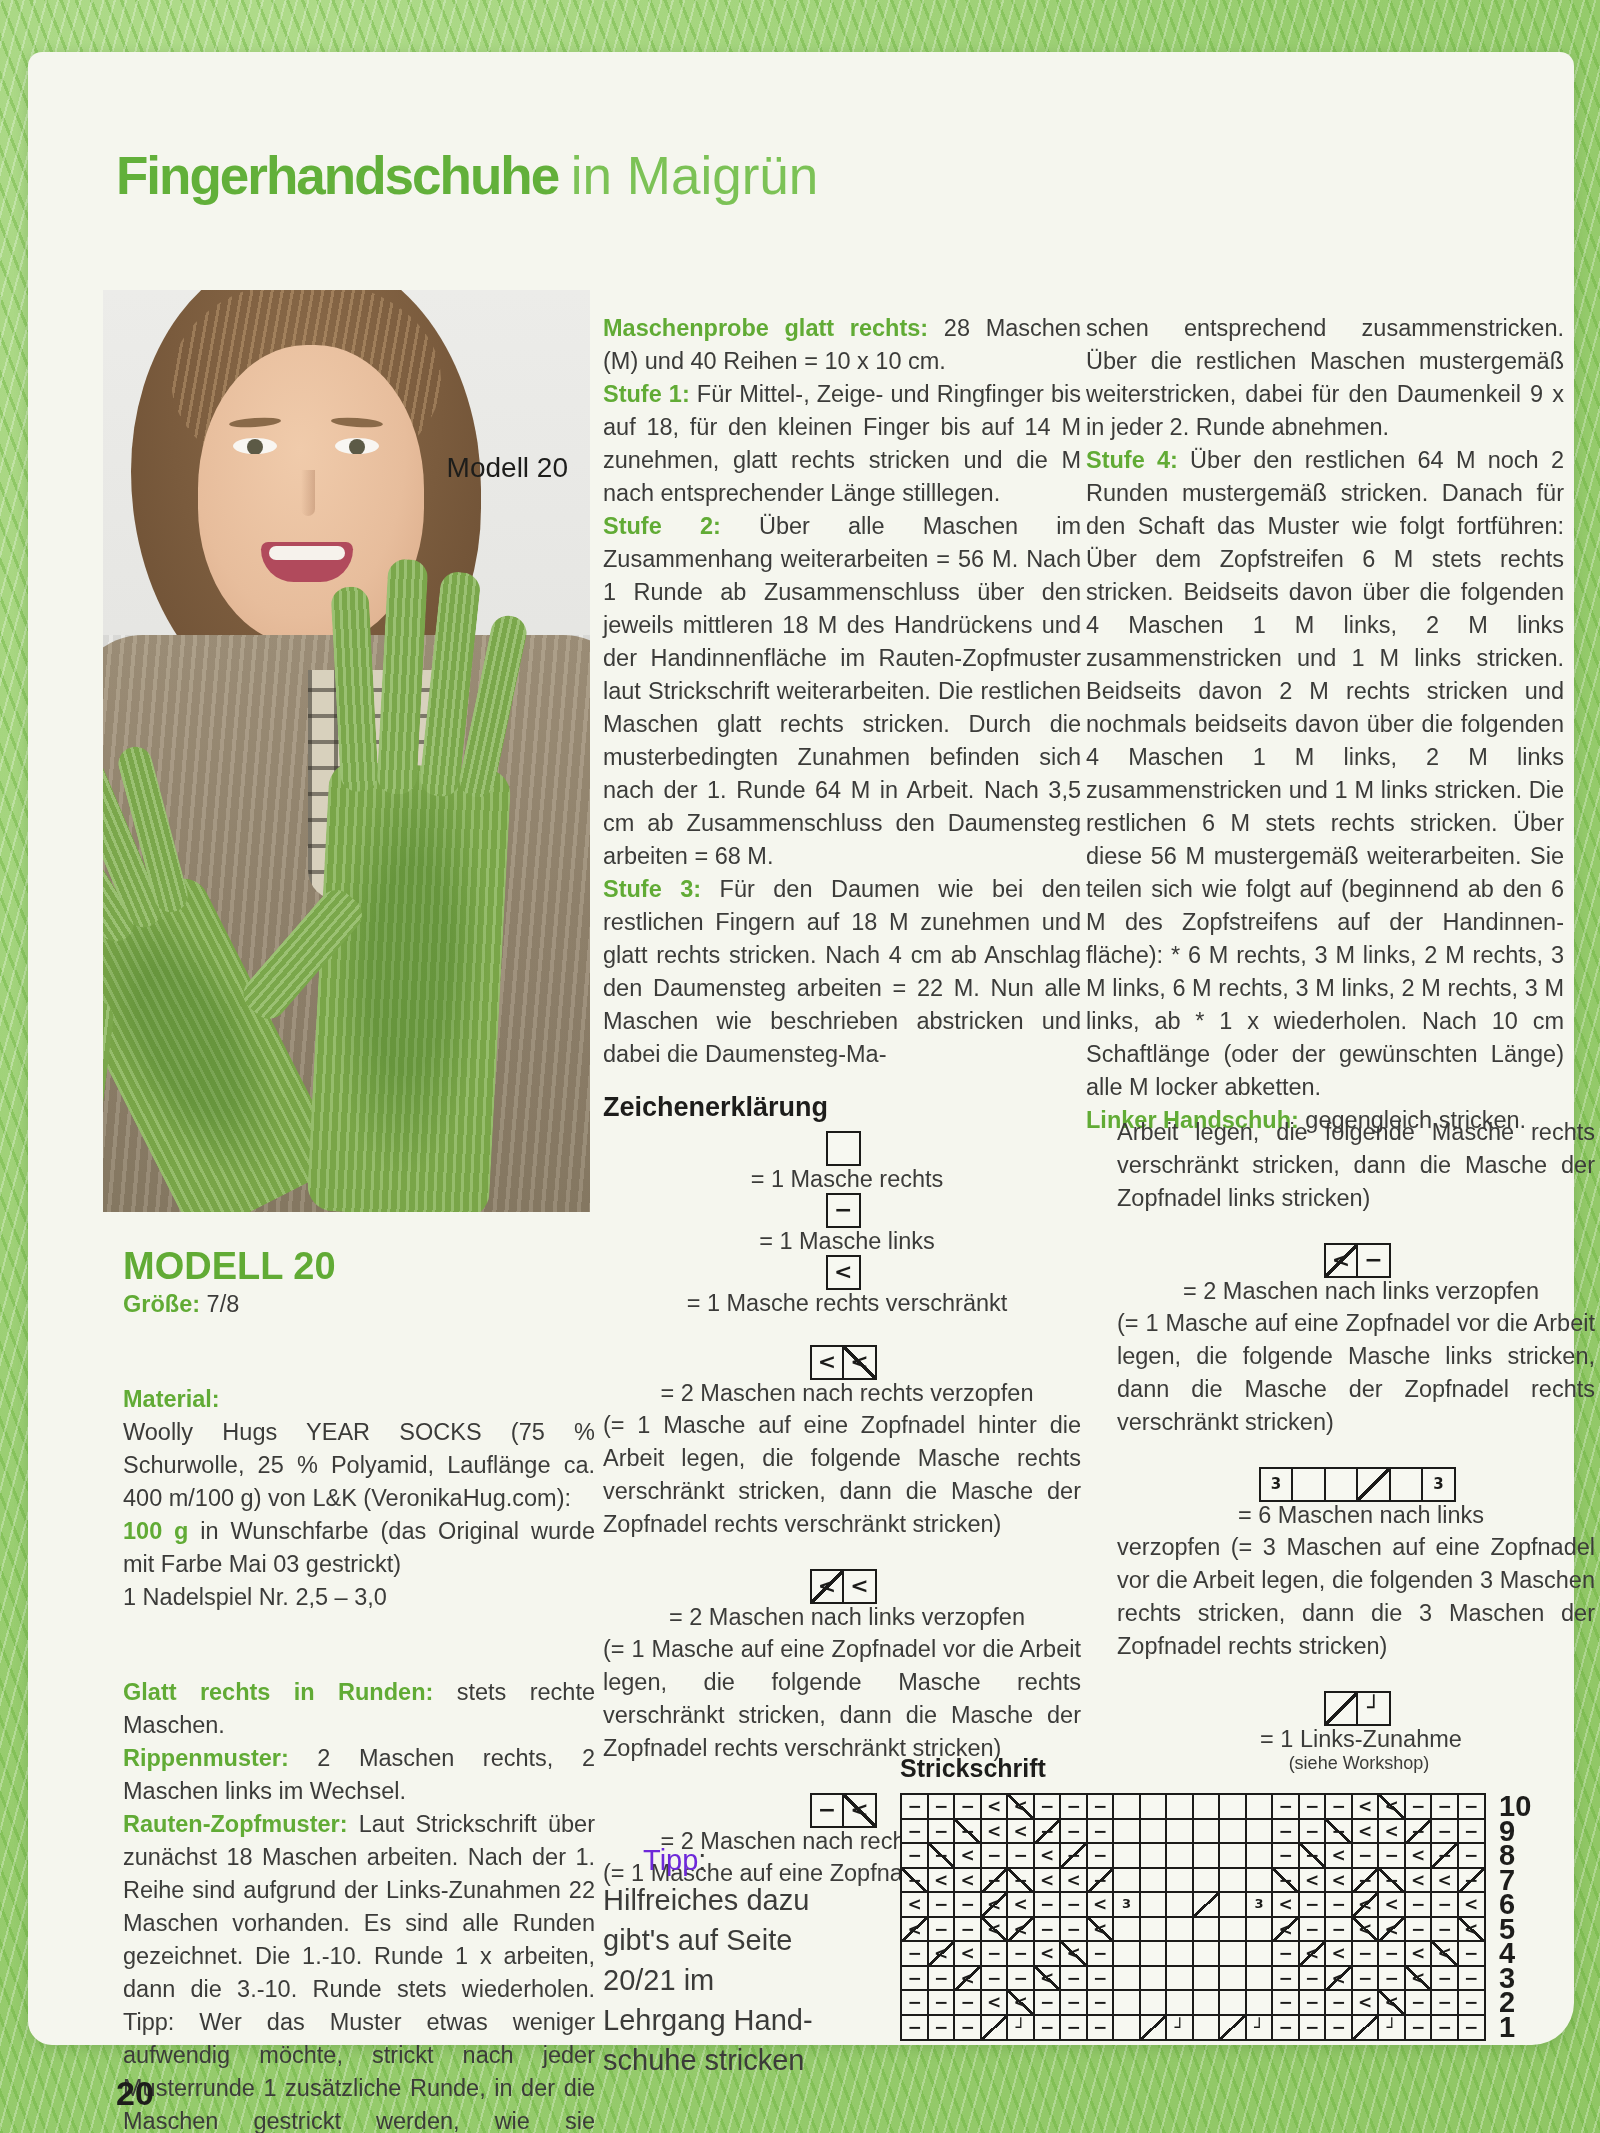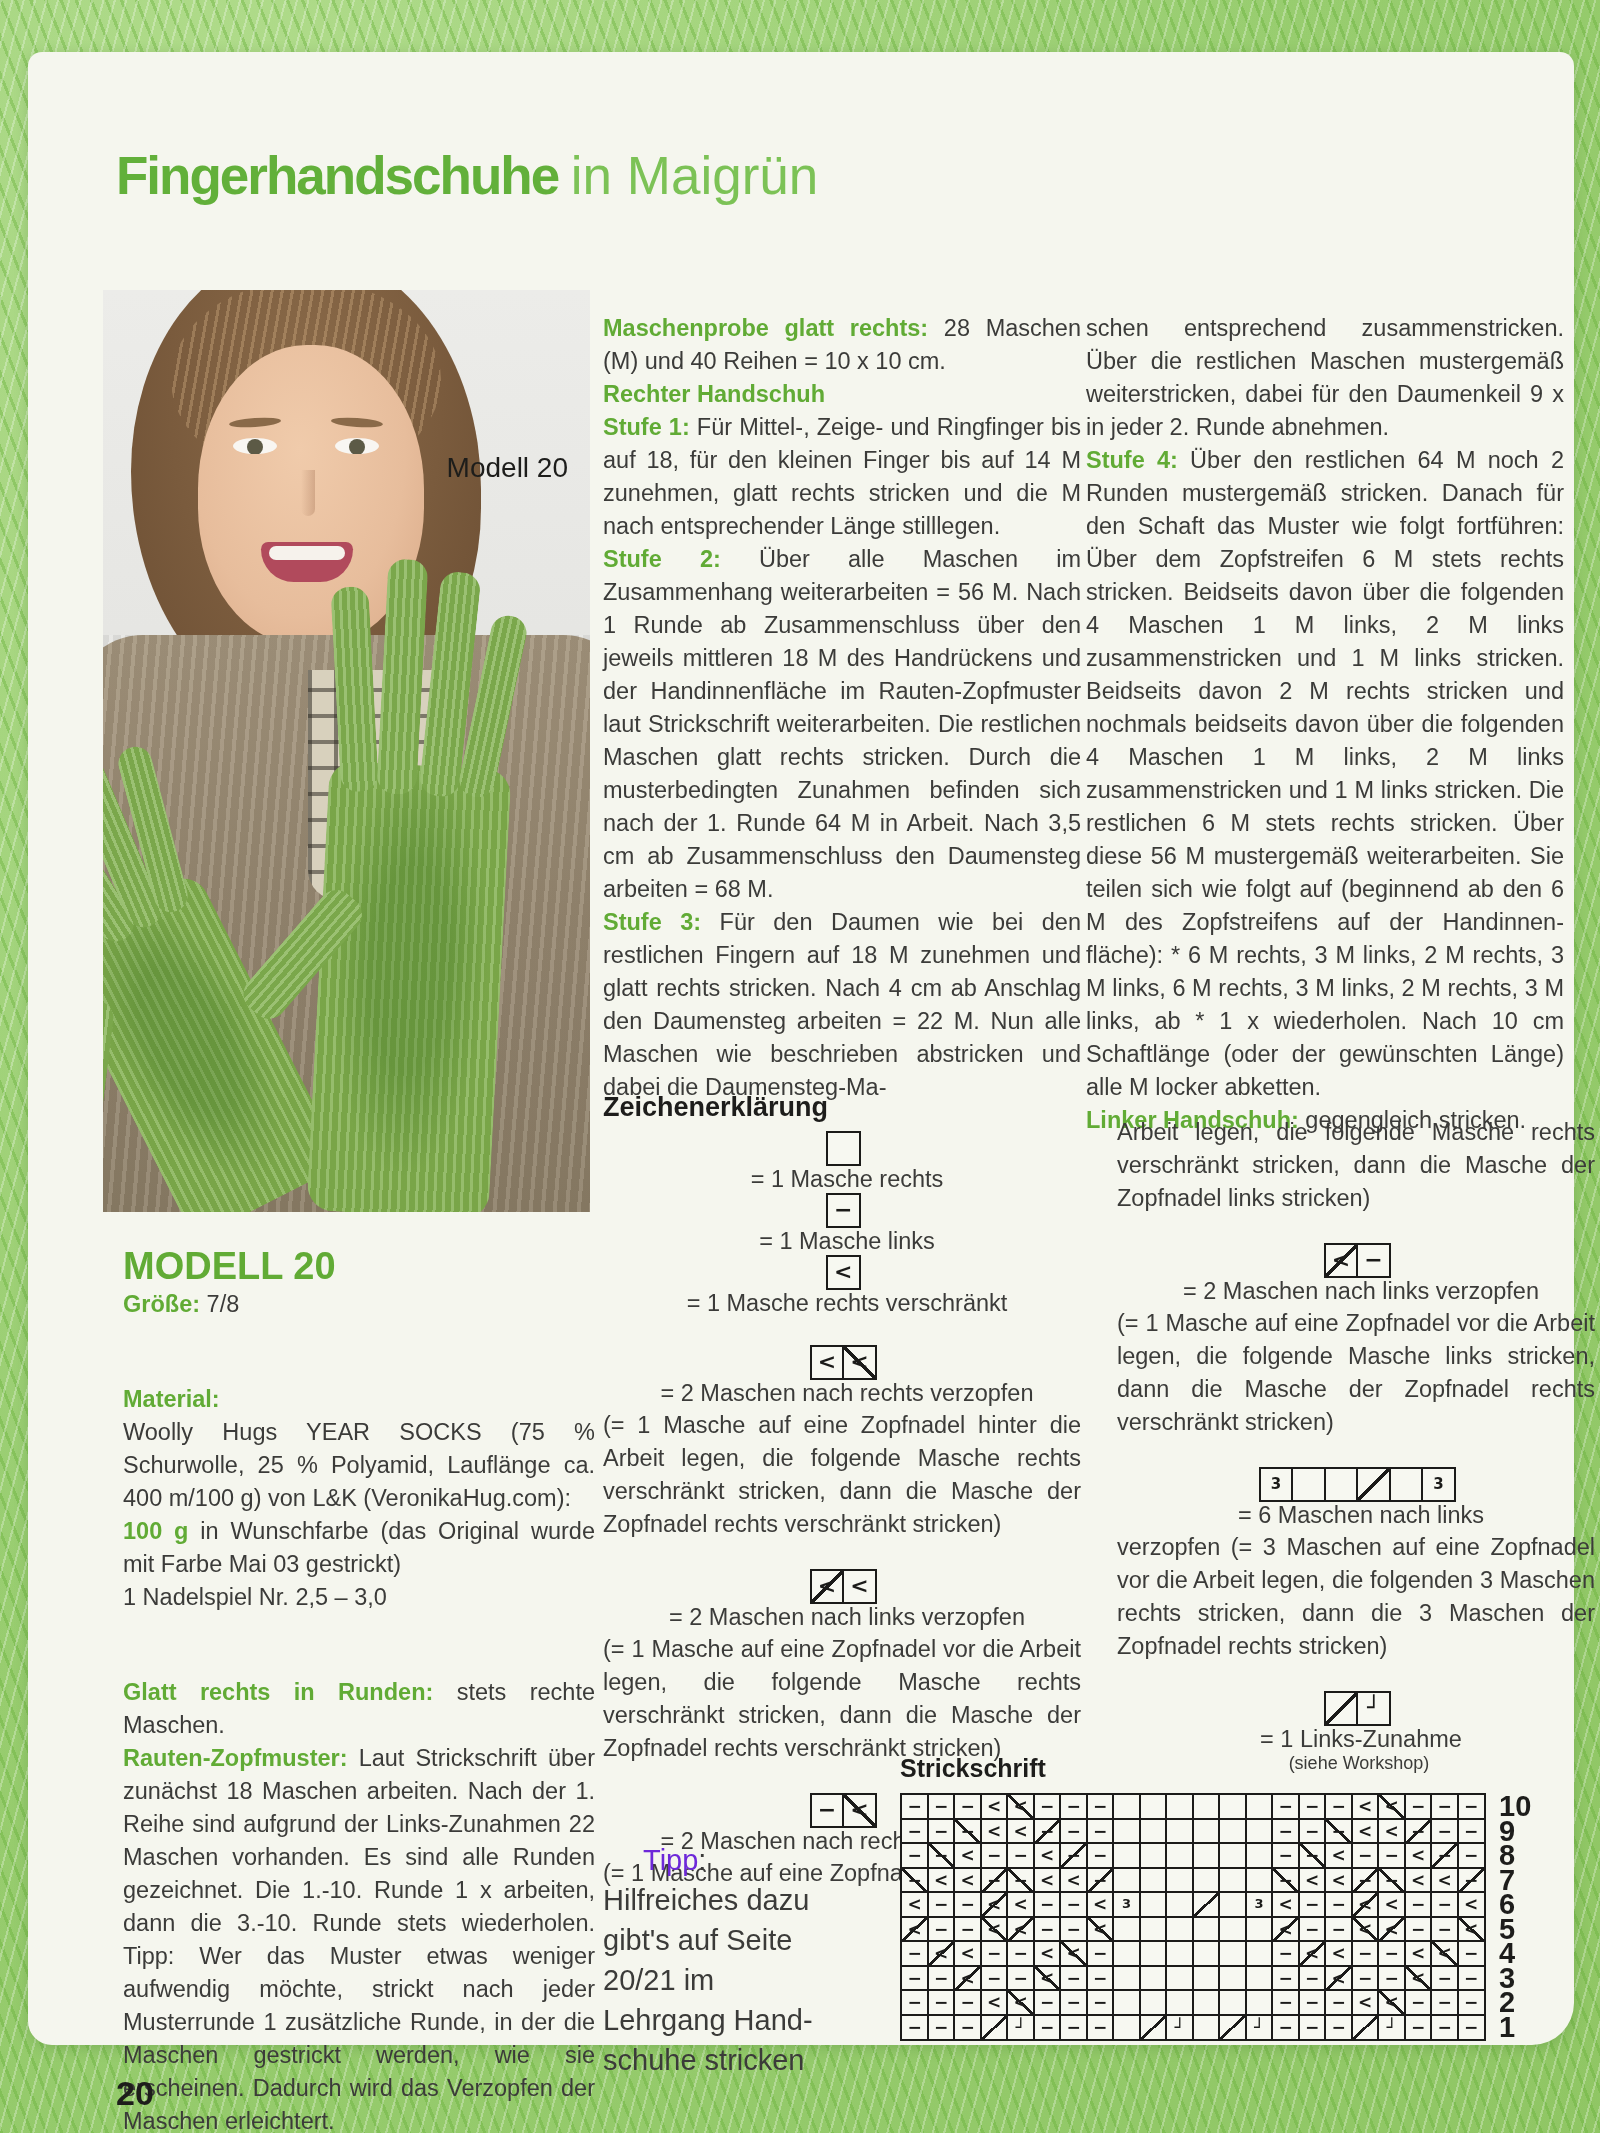--- a/index.html
+++ b/index.html
@@ -145,25 +145,25 @@
   <div class="col col1" id="col1">
       <p class="model-h"><span class="run-mh">MODELL 20</span></p>
       <p class="body"><span class="run-gb">Größe:</span><span class="run-n"> 7/8</span></p>
       <div class="gap2"></div>
       <p class="body"><span class="run-gb">Material:</span></p>
       <p class="body"><span class="run-n">Woolly Hugs YEAR SOCKS (75 % Schurwolle, 25 % Polyamid, Lauflänge ca. 400 m/100 g) von L&amp;K (VeronikaHug.com):</span></p>
       <p class="body"><span class="run-gb">100 g</span><span class="run-n"> in Wunschfarbe (das Original wurde mit Farbe Mai 03 gestrickt)</span></p>
       <p class="body"><span class="run-n">1 Nadelspiel Nr. 2,5 – 3,0</span></p>
       <div class="gap2"></div>
       <p class="body"><span class="run-gb">Glatt rechts in Runden:</span><span class="run-n"> stets rechte Maschen.</span></p>
+      <p class="body"><span class="run-gb">Rippenmuster:</span><span class="run-n"> 2 Maschen rechts, 2 Maschen links im Wechsel.</span></p>
       <p class="body"><span class="run-gb">Rauten-Zopfmuster:</span><span class="run-n"> Laut Strickschrift über zunächst 18 Maschen arbeiten. Nach der 1. Reihe sind aufgrund der Links-Zunahmen 22 Maschen vorhanden. Es sind alle Runden gezeichnet. Die 1.-10. Runde 1 x arbeiten, dann die 3.-10. Runde stets wiederholen. Tipp: Wer das Muster etwas weniger aufwendig möchte, strickt nach jeder Musterrunde 1 zusätzliche Runde, in der die Maschen gestrickt werden, wie sie erscheinen. Dadurch wird das Verzopfen der Maschen erleichtert.</span></p>
     </div>
   <div class="col col2" id="col2">
       <p class="body"><span class="run-gb">Maschenprobe glatt rechts:</span><span class="run-n"> 28 Maschen (M) und 40 Reihen = 10 x 10 cm.</span></p>
-      <p class="body"><span class="run-gb">Rechter Handschuh</span></p>
       <p class="body"><span class="run-gb">Stufe 1:</span><span class="run-n"> Für Mittel-, Zeige- und Ringfinger bis auf 18, für den kleinen Finger bis auf 14 M zunehmen, glatt rechts stricken und die M nach entsprechender Länge stilllegen.</span></p>
       <p class="body"><span class="run-gb">Stufe 2:</span><span class="run-n"> Über alle Maschen im Zusammenhang weiterarbeiten = 56 M. Nach 1 Runde ab Zusammenschluss über den jeweils mittleren 18 M des Handrückens und der Handinnenfläche im Rauten-Zopfmuster laut Strickschrift weiterarbeiten. Die restlichen Maschen glatt rechts stricken. Durch die musterbedingten Zunahmen befinden sich nach der 1. Runde 64 M in Arbeit. Nach 3,5 cm ab Zusammenschluss den Daumensteg arbeiten = 68 M.</span></p>
       <p class="body"><span class="run-gb">Stufe 3:</span><span class="run-n"> Für den Daumen wie bei den restlichen Fingern auf 18 M zunehmen und glatt rechts stricken. Nach 4 cm ab Anschlag den Daumensteg arbeiten = 22 M. Nun alle Maschen wie beschrieben abstricken und dabei die Daumensteg-Ma-</span></p>
     </div>
   <div class="col col3" id="col3">
       <p class="body"><span class="run-n">schen entsprechend zusammenstricken. Über die restlichen Maschen mustergemäß weiterstricken, dabei für den Daumenkeil 9 x in jeder 2. Runde abnehmen.</span></p>
       <p class="body"><span class="run-gb">Stufe 4:</span><span class="run-n"> Über den restlichen 64 M noch 2 Runden mustergemäß stricken. Danach für den Schaft das Muster wie folgt fortführen: Über dem Zopfstreifen 6 M stets rechts stricken. Beidseits davon über die folgenden 4 Maschen 1 M links, 2 M links zusammenstricken und 1 M links stricken. Beidseits davon 2 M rechts stricken und nochmals beidseits davon über die folgenden 4 Maschen 1 M links, 2 M links zusammenstricken und 1 M links stricken. Die restlichen 6 M stets rechts stricken. Über diese 56 M mustergemäß weiterarbeiten. Sie teilen sich wie folgt auf (beginnend ab den 6 M des Zopfstreifens auf der Handinnen- fläche): * 6 M rechts, 3 M links, 2 M rechts, 3 M links, 6 M rechts, 3 M links, 2 M rechts, 3 M links, ab * 1 x wiederholen. Nach 10 cm Schaftlänge (oder der gewünschten Länge) alle M locker abketten.</span></p>
       <p class="body"><span class="run-gb">Linker Handschuh:</span><span class="run-n"> gegengleich stricken.</span></p>
     </div>
 

